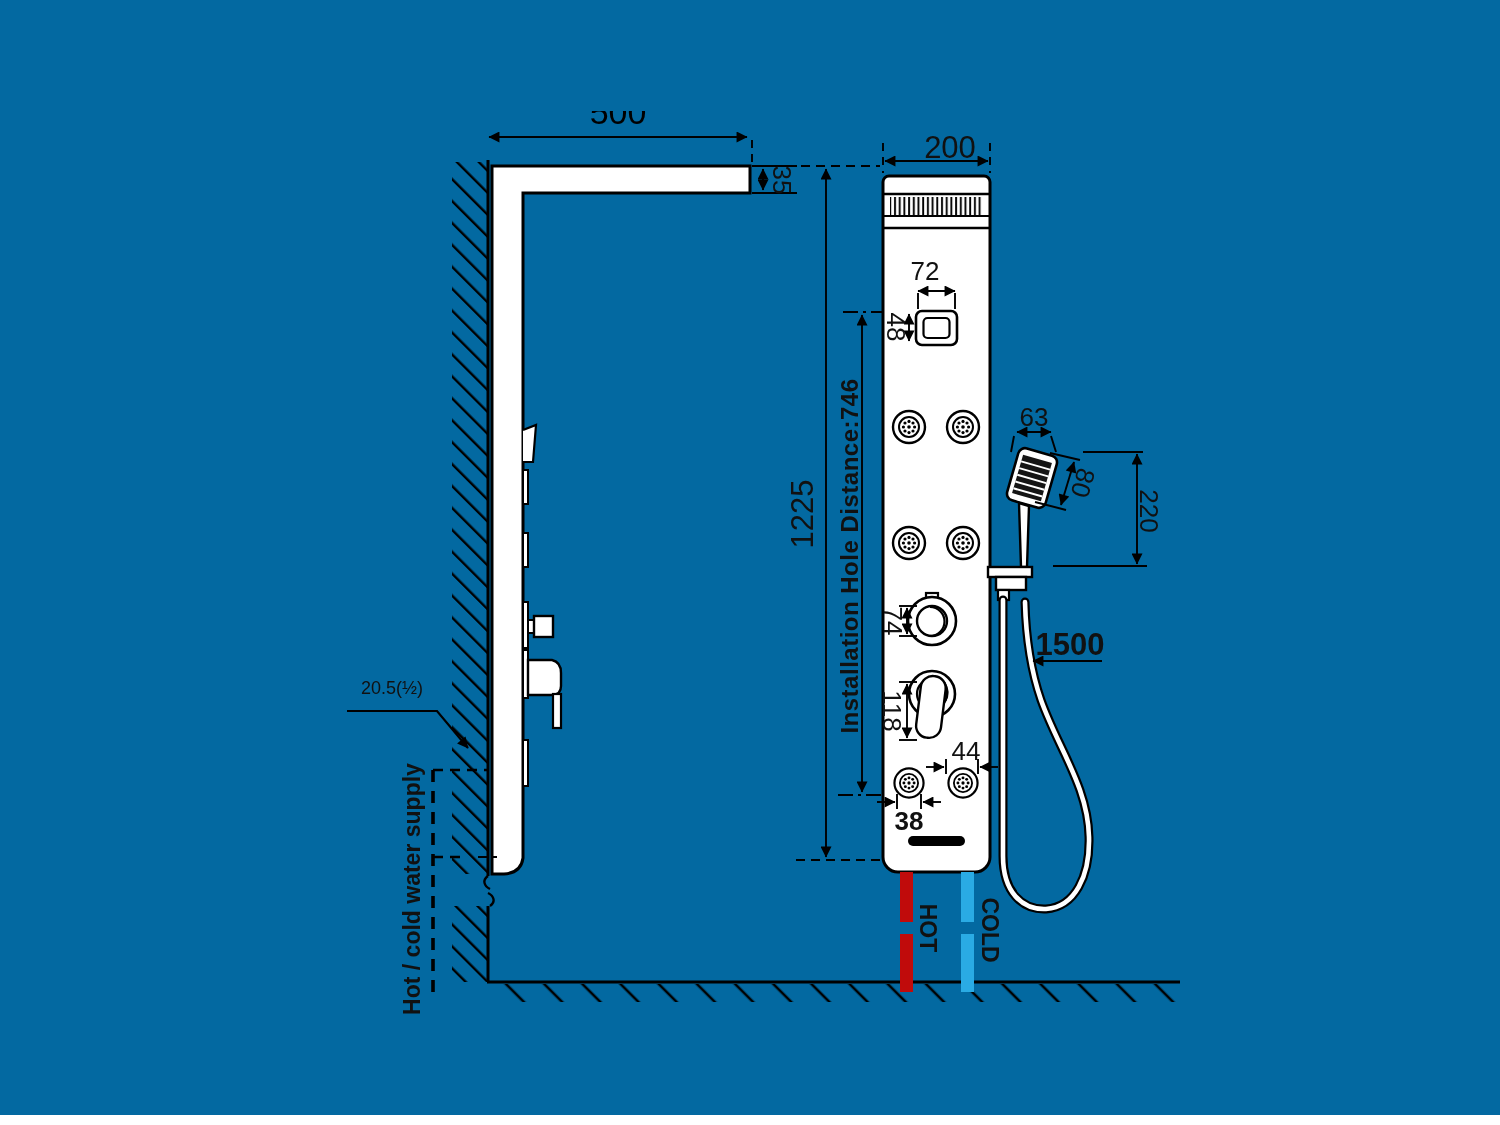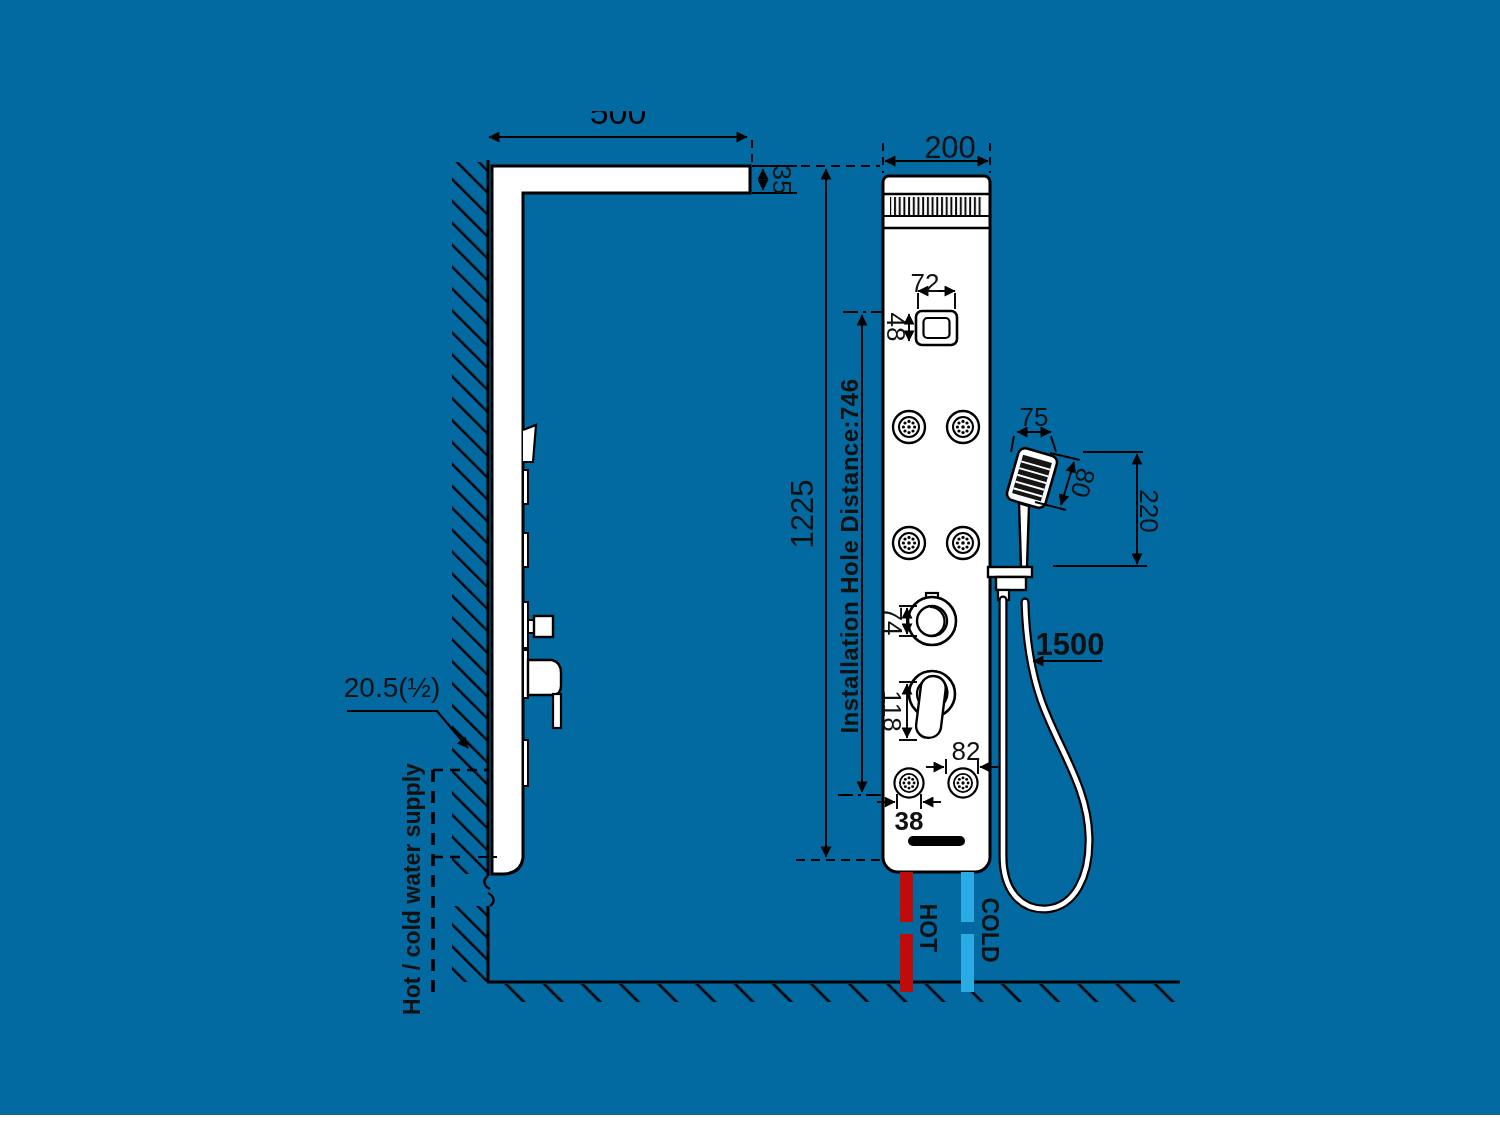--- a/index.html
+++ b/index.html
@@ -206,28 +206,28 @@
   </g>
 </svg>
 
 <div class="clip500">
   <span>500</span>
 </div>
 <div class="lbl r90" style="left:782px;top:180px;">35</div>
 <div class="lbl big" style="left:936px;top:147px;margin-left:14px;">200</div>
 <div class="lbl big rm90" style="left:802px;top:514px;">1225</div>
 <div class="lbl rm90 holeDist" style="left:850px;top:556px;">Installation Hole Distance:746</div>
-<div class="lbl" style="left:925px;top:271px;margin-top:12px;">72</div>
+<div class="lbl" style="left:925px;top:271px;">72</div>
 <div class="lbl r90" style="left:896px;top:327px;">48</div>
 <div class="lbl r90" style="left:893px;top:621px;">74</div>
 <div class="lbl r90" style="left:892px;top:711px;">118</div>
-<div class="lbl" style="left:966px;top:751px;">82</div>
+<div class="lbl" style="left:966px;top:751px;">44</div>
 <div class="lbl" style="left:909px;top:821px;font-weight:bold;">38</div>
-<div class="lbl" style="left:1034px;top:417px;">75</div>
+<div class="lbl" style="left:1034px;top:417px;">63</div>
 <div class="lbl r105" style="left:1083px;top:483px;">80</div>
 <div class="lbl r90" style="left:1149px;top:511px;">220</div>
 <div class="lbl big" style="left:1070px;top:644px;font-weight:bold;">1500</div>
-<div class="lbl" style="left:392px;top:688px;font-size:28px;">20.5(½)</div>
+<div class="lbl" style="left:392px;top:688px;font-size:18px;">20.5(½)</div>
 <div class="lbl rm90 supply" style="left:412px;top:889px;">Hot / cold water supply</div>
 <div class="lbl r90 hotcold" style="left:927px;top:928px;">HOT</div>
 <div class="lbl r90 hotcold" style="left:989px;top:930px;">COLD</div>
 
 </div>
 
 </body></html>

